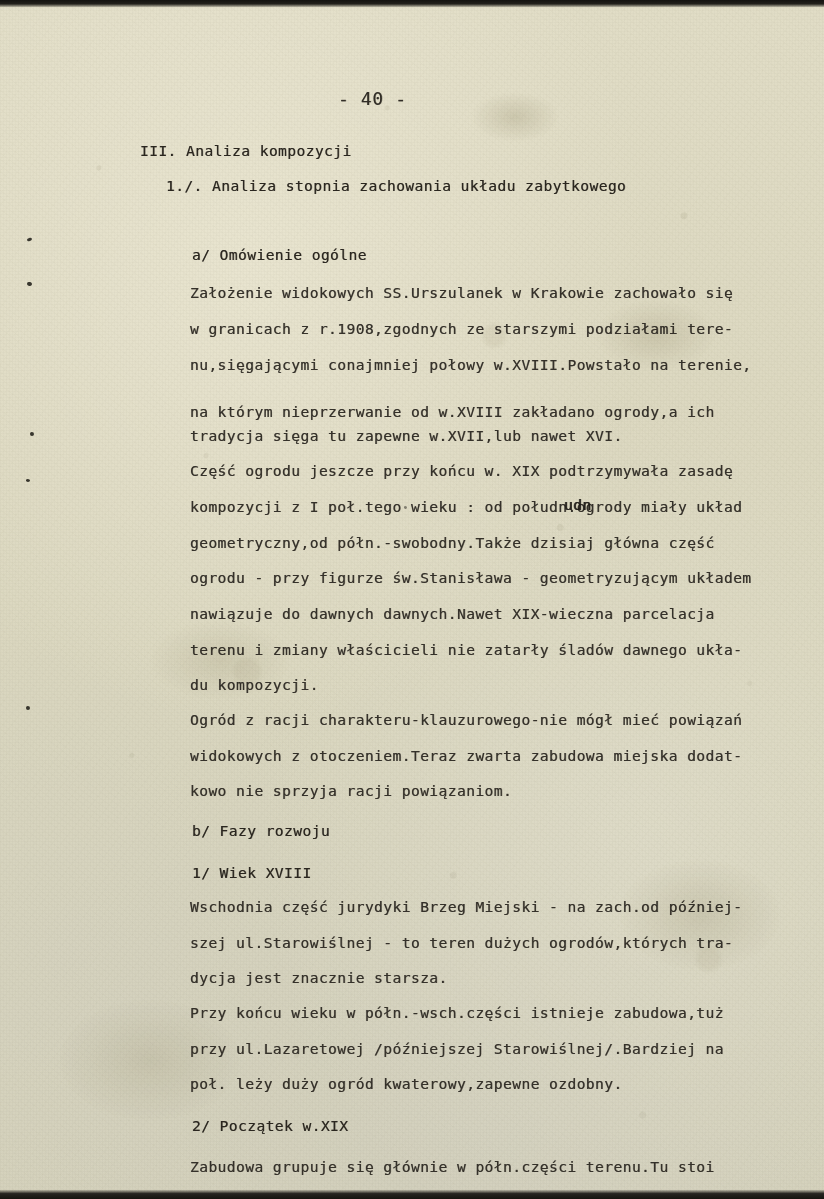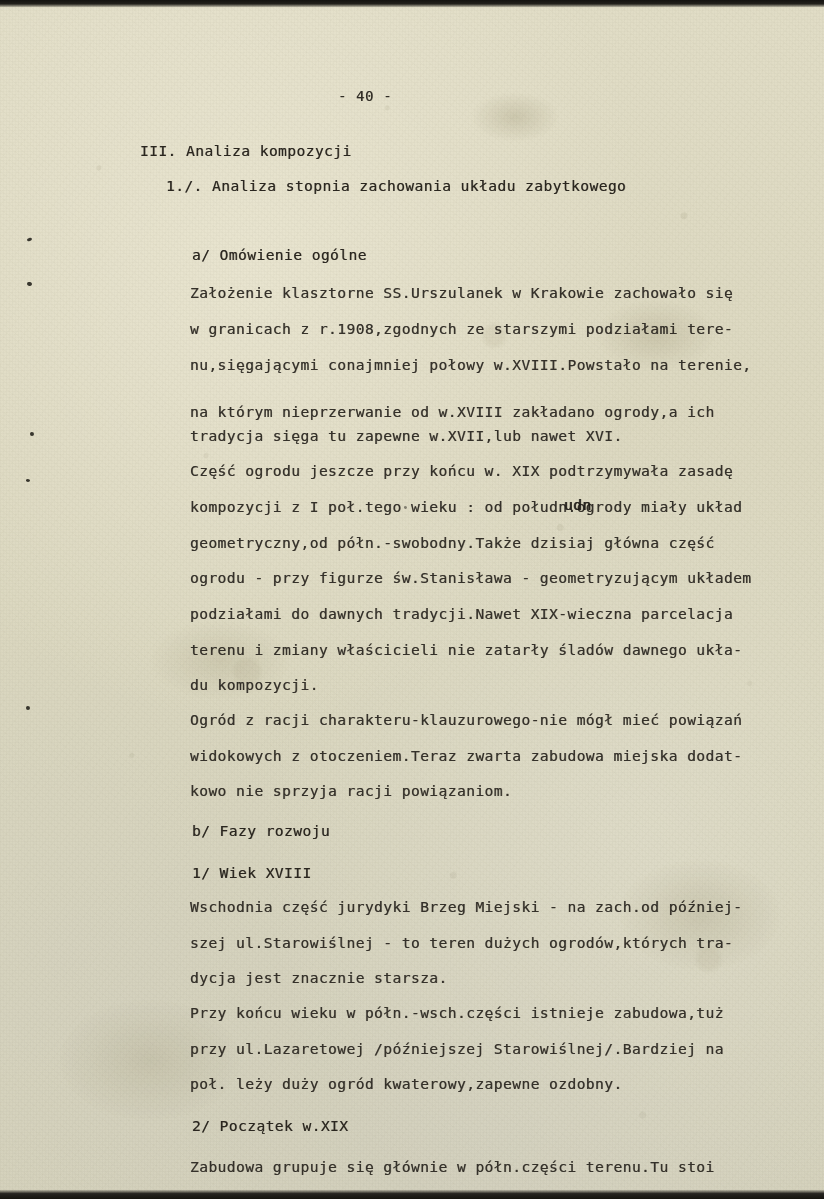--- a/index.html
+++ b/index.html
@@ -92,21 +92,21 @@
     color: #35312a;
     text-shadow:
       0.4px 0.3px 0.6px rgba(53,49,42,0.45),
       -0.3px 0.2px 0.5px rgba(53,49,42,0.25);
   }
   .line.bold   { color: #2a261f; }
 
   .page-number {
     position: absolute;
     white-space: pre;
-    font-size: 14px;
+    font-size: 18px;
     letter-spacing: 0.6px;
     color: #312d26;
     text-shadow: 0.4px 0.3px 0.6px rgba(49,45,38,0.5);
   }
 
   
   .overtype {
     position: absolute;
     white-space: pre;
     font-size: 14.6px;
@@ -141,33 +141,33 @@
   <div class="text-layer">
 
     <div class="page-number" style="left:338px; top:88px;">- 40 -</div>
 
     <div class="line bold" style="left:140px; top:144px;">III. Analiza kompozycji</div>
 
     <div class="line bold" style="left:166px; top:179px;">1./. Analiza stopnia zachowania układu zabytkowego</div>
 
     <div class="line bold" style="left:192px; top:248px;">a/ Omówienie ogólne</div>
 
-    <div class="line" style="left:190px; top:286px;">Założenie klasztorne SS.Urszulanek w Krakowie zachowało się</div>
+    <div class="line" style="left:190px; top:286px;">Założenie widokowych SS.Urszulanek w Krakowie zachowało się</div>
     <div class="line" style="left:190px; top:322px;">w granicach z r.1908,zgodnych ze starszymi podziałami tere-</div>
     <div class="line" style="left:190px; top:358px;">nu,sięgającymi conajmniej połowy w.XVIII.Powstało na terenie,</div>
     <div class="line" style="left:190px; top:394px;margin-top:11px;">na którym nieprzerwanie od w.XVIII zakładano ogrody,a ich</div>
     <div class="line" style="left:190px; top:429px;">tradycja sięga tu zapewne w.XVII,lub nawet XVI.</div>
 
     <div class="line" style="left:190px; top:464px;">Część ogrodu jeszcze przy końcu w. XIX podtrzymywała zasadę</div>
     <div class="line" style="left:190px; top:500px;">kompozycji z I poł.tego wieku : od połudn.ogrody miały układ</div>
 
     <div class="overtype" style="left:564px; top:498px;">udn</div>
     <div class="line" style="left:190px; top:536px;text-align:center;">geometryczny,od półn.-swobodny.Także dzisiaj główna część</div>
     <div class="line" style="left:190px; top:571px;">ogrodu - przy figurze św.Stanisława - geometryzującym układem</div>
-    <div class="line" style="left:190px; top:607px;">podziałami do dawnych tradycji.Nawet XIX-wieczna parcelacja</div>
+    <div class="line" style="left:190px; top:607px;">nawiązuje do dawnych dawnych.Nawet XIX-wieczna parcelacja</div>
     <div class="line" style="left:190px; top:643px;">terenu i zmiany właścicieli nie zatarły śladów dawnego ukła-</div>
     <div class="line" style="left:190px; top:678px;">du kompozycji.</div>
 
     <div class="line" style="left:190px; top:713px;">Ogród z racji charakteru-klauzurowego-nie mógł mieć powiązań</div>
     <div class="line" style="left:190px; top:749px;">widokowych z otoczeniem.Teraz zwarta zabudowa miejska dodat-</div>
     <div class="line" style="left:190px; top:784px;">kowo nie sprzyja racji powiązaniom.</div>
 
     <div class="line bold" style="left:192px; top:824px;">b/ Fazy rozwoju</div>
 
     <div class="line bold" style="left:192px; top:866px;">1/ Wiek XVIII</div>

